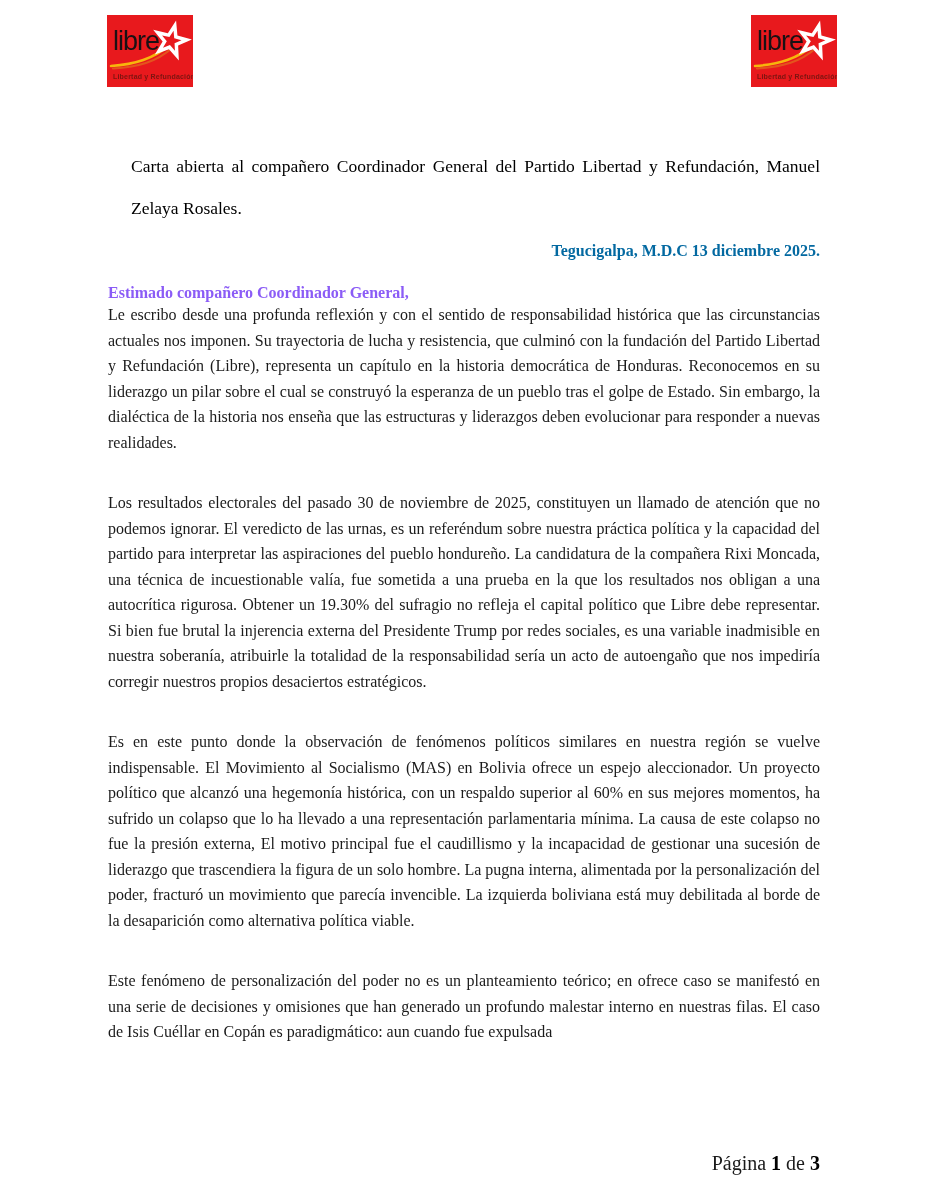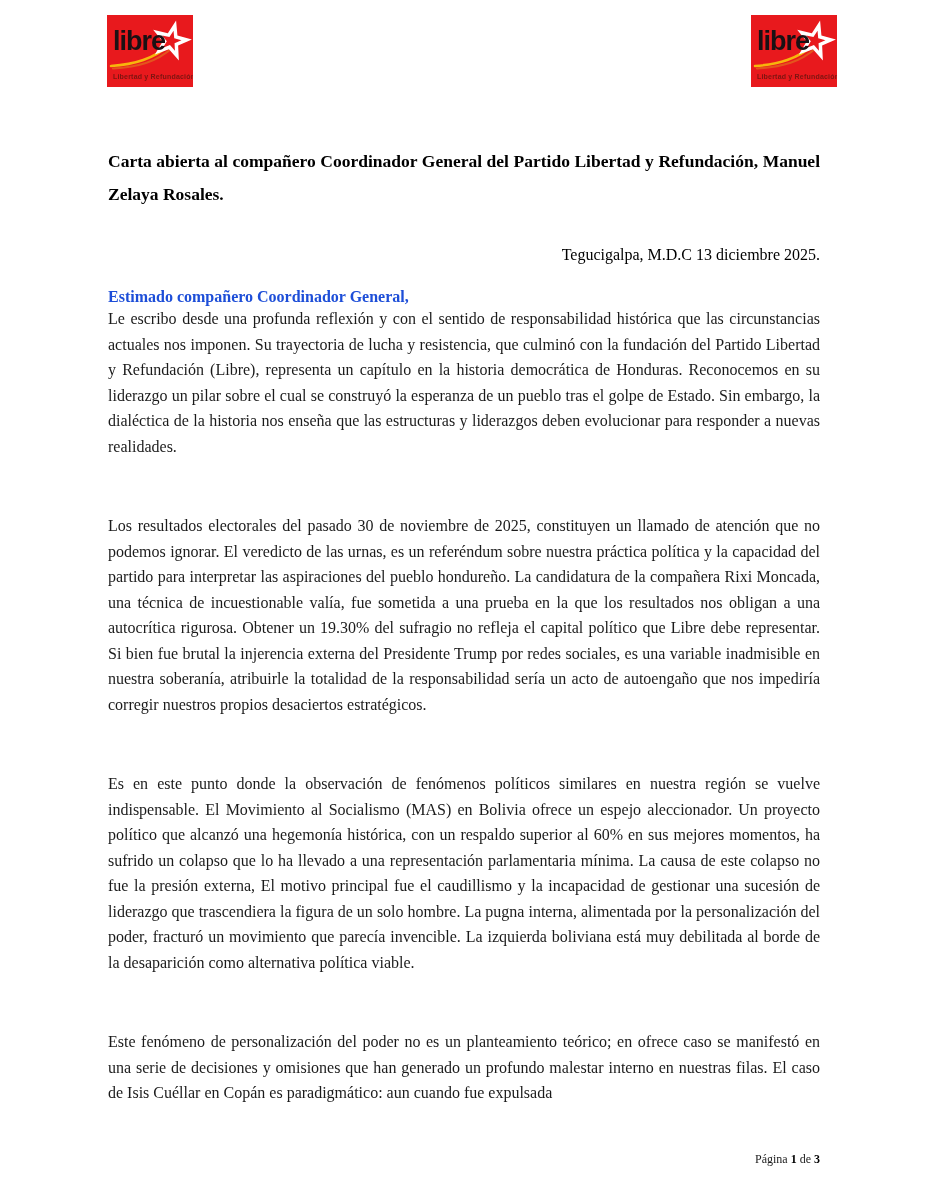--- a/index.html
+++ b/index.html
@@ -22,56 +22,56 @@
   .logos{position:absolute;top:15px;left:0;width:100%;height:72px;}
   .logo{
     position:absolute;top:0;width:86px;height:72px;
     background:var(--logo-red);overflow:hidden;
   }
   .logo-left{left:107px;}
   .logo-right{left:751px;}
   .logo-word{
     position:absolute;left:6px;top:13px;
     font-family:"Liberation Sans","DejaVu Sans",sans-serif;
-    font-weight:bold;font-size:27px;line-height:27px;
+    font-weight:normal;font-size:27px;line-height:27px;
     letter-spacing:-1px;color:var(--logo-text);
   }
   .logo-tagline{
     position:absolute;left:6px;bottom:6px;width:78px;
     font-family:"Liberation Sans","DejaVu Sans",sans-serif;
     font-size:7px;line-height:8px;color:var(--logo-tagline);
     font-weight:bold;letter-spacing:.2px;white-space:nowrap;
   }
   .logo-art{position:absolute;left:0;top:0;width:86px;height:72px;}
   .star-outer{fill:#ffffff;}
   .star-inner{fill:var(--logo-red);}
   .swoosh-y{stroke:var(--swoosh-yellow);stroke-width:2.6;fill:none;stroke-linecap:round;}
   .swoosh-o{stroke:var(--swoosh-orange);stroke-width:2.2;fill:none;stroke-linecap:round;}
   
   .letter{position:absolute;left:108px;top:145px;width:712px;}
   .letter-title{
-    font-size:17.5px;font-weight:bold;line-height:33px;
-    text-align:justify;color:#000;
+    font-size:17.5px;font-weight:normal;line-height:42px;
+    text-align:justify;color:#000;margin-left:23px;
   }
   .dateline{
-    margin-top:35px;font-size:16px;font-weight:normal;
-    text-align:right;color:#000000;
+    margin-top:13px;font-size:16px;font-weight:bold;
+    text-align:right;color:#0369a1;
   }
   .salutation{
-    margin-top:24px;font-size:16px;font-weight:bold;color:#1d4ed8;
+    margin-top:24px;font-size:16px;font-weight:bold;color:#8b5cf6;
   }
   .body-para{
     font-size:16px;line-height:25.5px;
     text-align:justify;color:var(--body-text);
   }
-  .body-para + .body-para{margin-top:54px;}
+  .body-para + .body-para{margin-top:35px;}
   
   .page-footer{
     position:absolute;right:107px;top:1152px;
-    font-size:12px;color:var(--body-text);
+    font-size:20px;color:var(--body-text);
   }
   .page-footer b{color:#000;}
 </style>
 </head>
 <body>
 
 <div class="page">
 
   <div class="logos">
 

